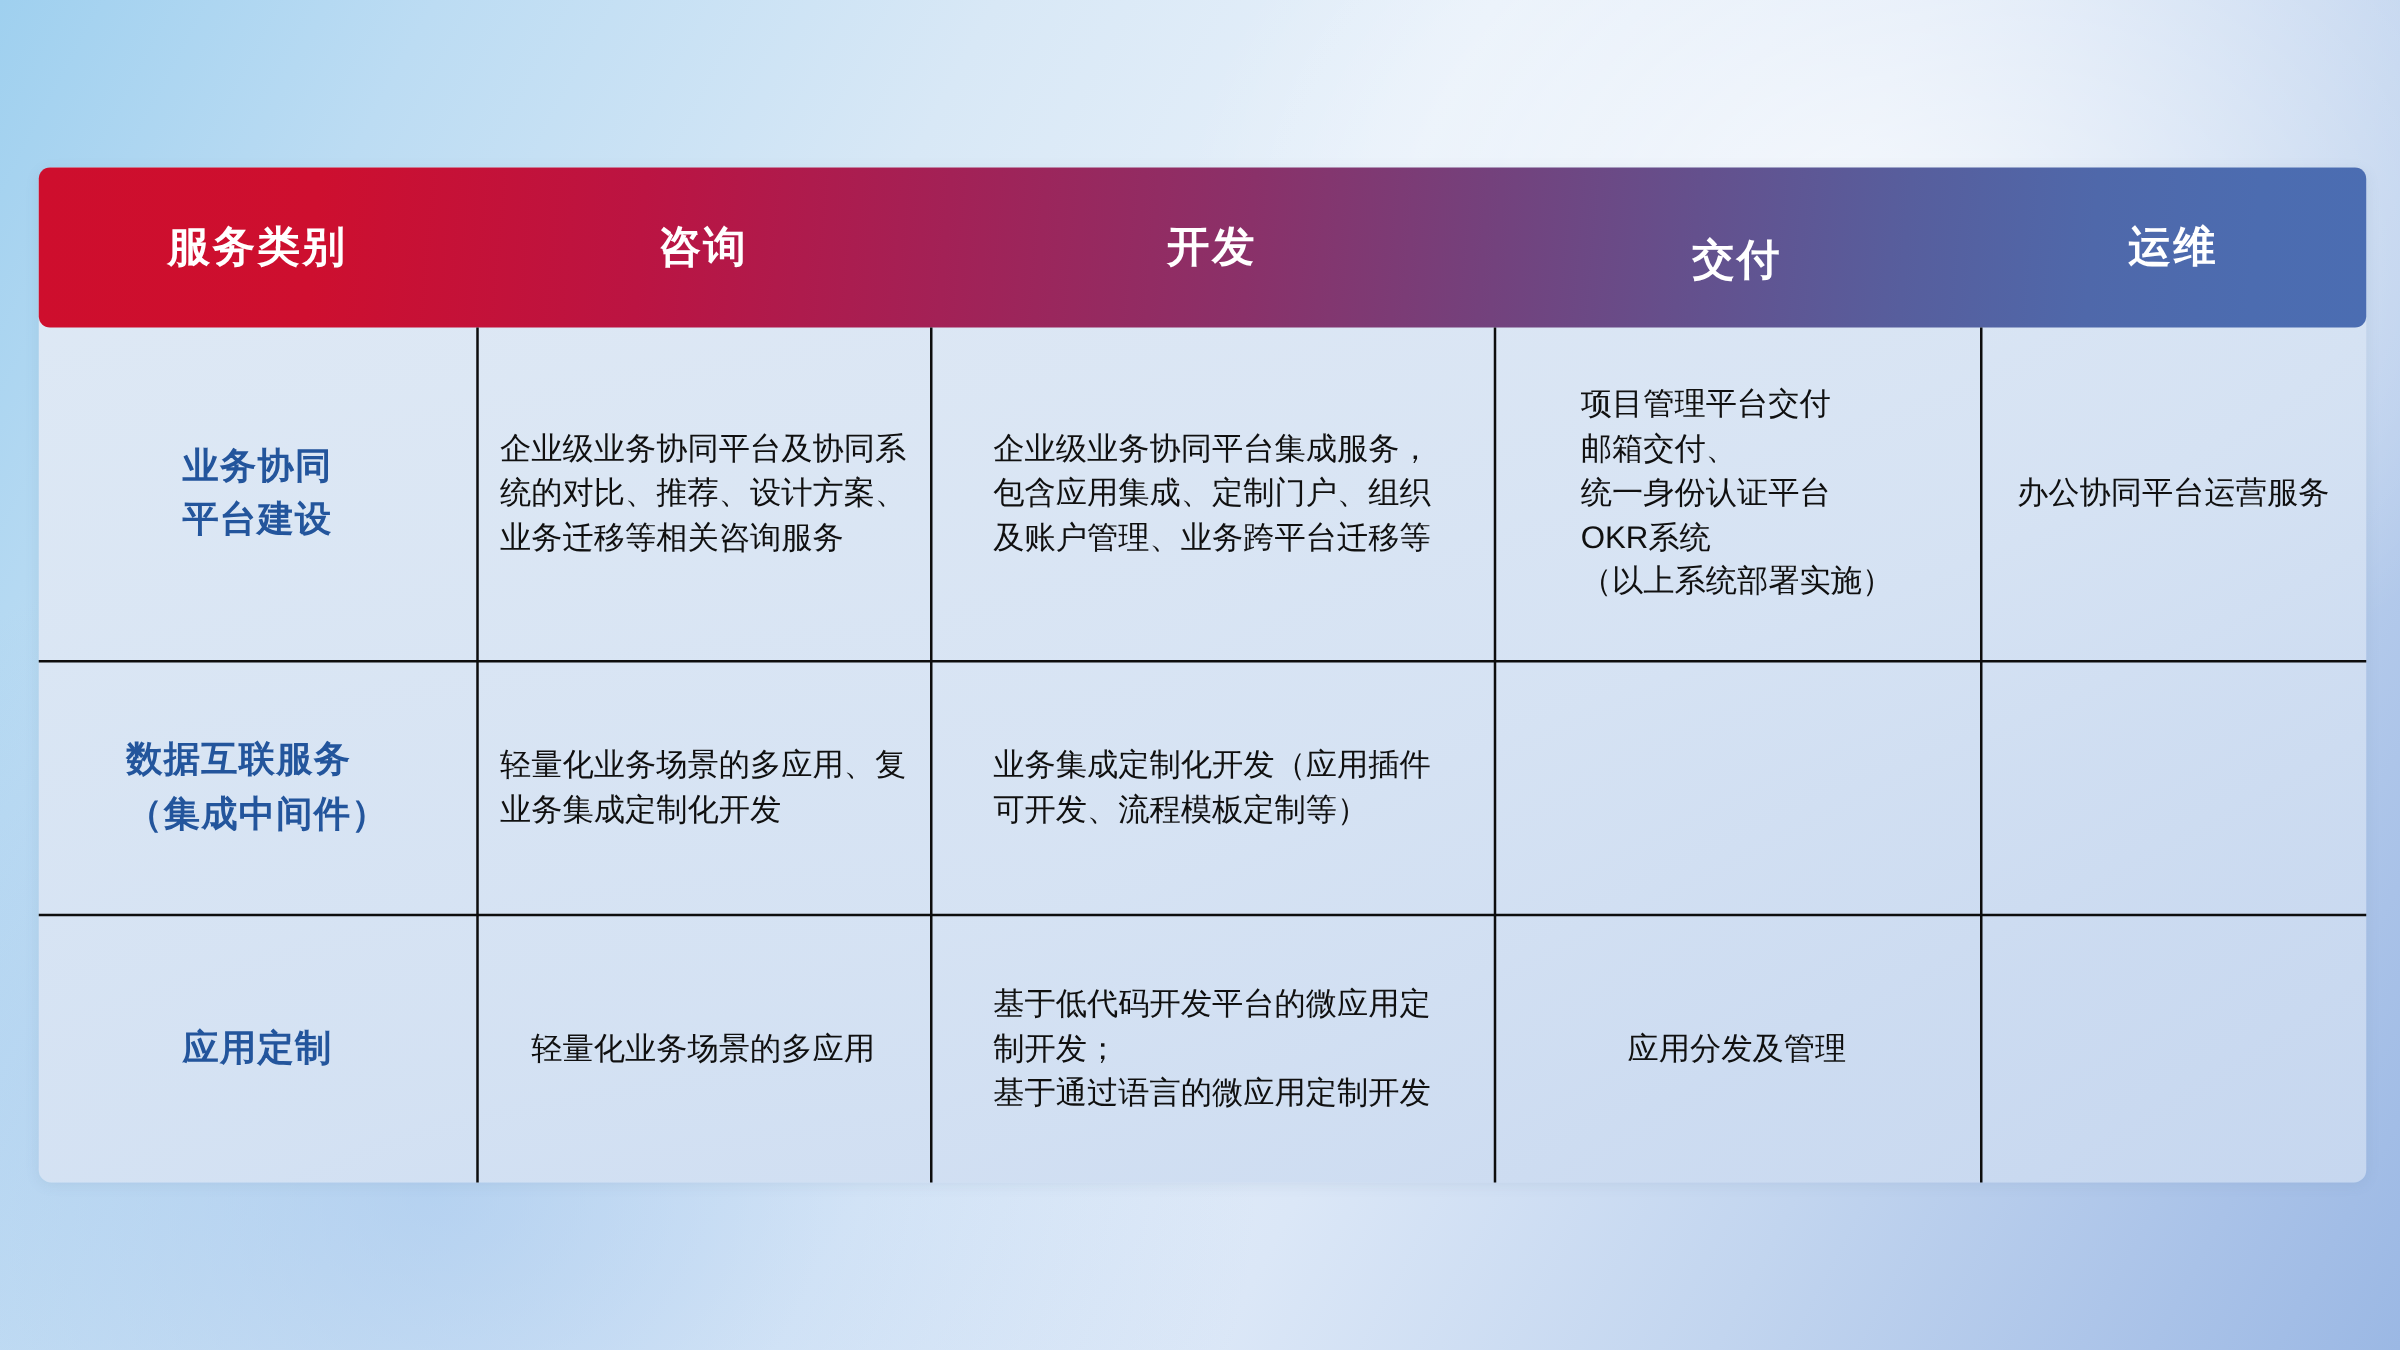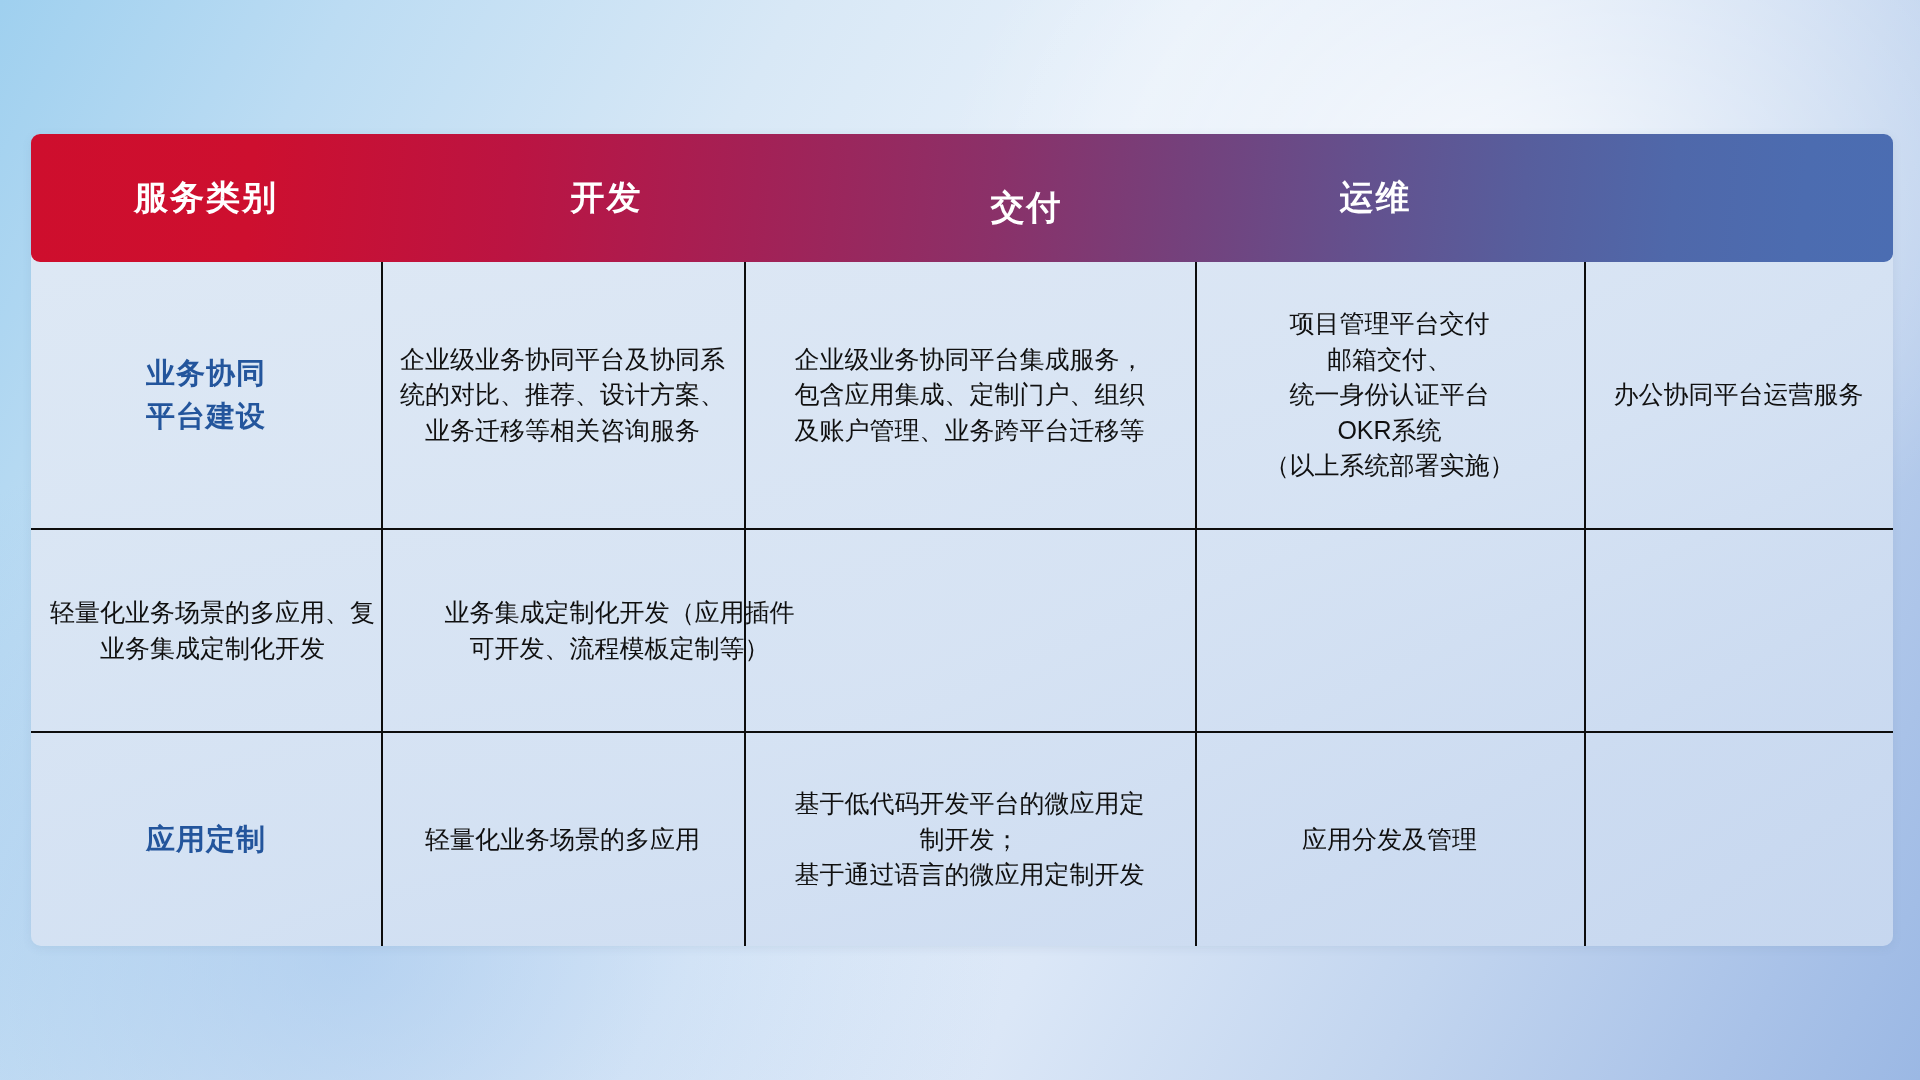--- a/index.html
+++ b/index.html
@@ -112,21 +112,20 @@
     right: 0;
     display: flex;
     align-items: stretch;
   }
   .cell {
     display: flex;
     align-items: center;
     justify-content: center;
     box-sizing: border-box;
     padding: 6px 0;
-    text-align: center;
     color: #101010;
     font-size: 25px;
     line-height: 1.42;
     white-space: pre-line;
   }
   .cell.c0 { width: 350px; }
   .cell.c1 { width: 363px; }
   .cell.c2 { width: 451px; }
   .cell.c3 { width: 389px; }
   .cell.c4 { width: 309px; }
@@ -141,20 +140,21 @@
 </style>
 </head>
 <body>
 
 <div class="table-wrap">
 
   <div class="table-body-bg"></div>
 
   <div class="thead">
     <div class="th c0">服务类别</div>
+    <div class="th c1">咨询</div>
     <div class="th c2">开发</div>
     <div class="th c3">交付</div>
     <div class="th c4">运维</div>
   </div>
 
   <div class="vline" style="left:350px;  height:684px;"></div>
   <div class="vline" style="left:713px;  height:684px;"></div>
   <div class="vline" style="left:1164px; height:684px;"></div>
   <div class="vline" style="left:1553px; height:684px;"></div>
 
@@ -171,20 +171,22 @@
 邮箱交付、
 统一身份认证平台
 OKR系统
 （以上系统部署实施）</div>
     <div class="cell c4">办公协同平台运营服务</div>
   </div>
 
   <div class="hline" style="top:394px;"></div>
 
   <div class="row" style="top:396px; height:201px;">
+    <div class="cell c0 rowlabel">数据互联服务
+（集成中间件）</div>
     <div class="cell c1">轻量化业务场景的多应用、复
 业务集成定制化开发</div>
     <div class="cell c2">业务集成定制化开发（应用插件
 可开发、流程模板定制等）</div>
     <div class="cell c3"></div>
     <div class="cell c4"></div>
   </div>
 
   <div class="hline" style="top:597px;"></div>
 

